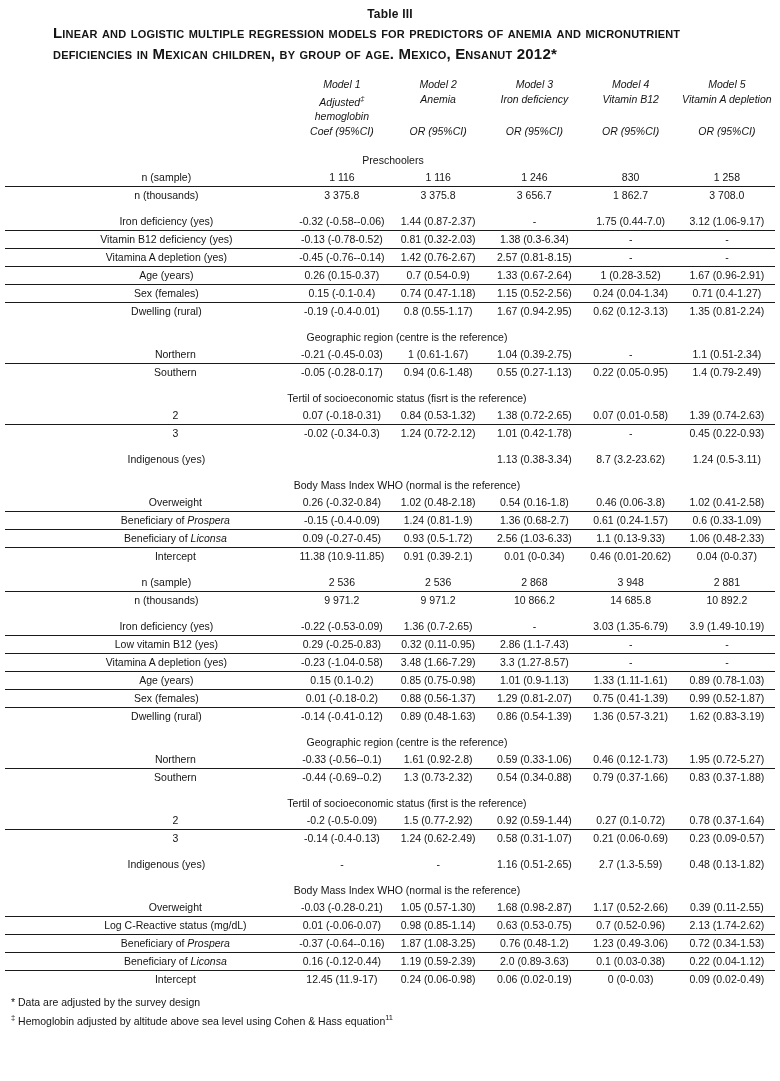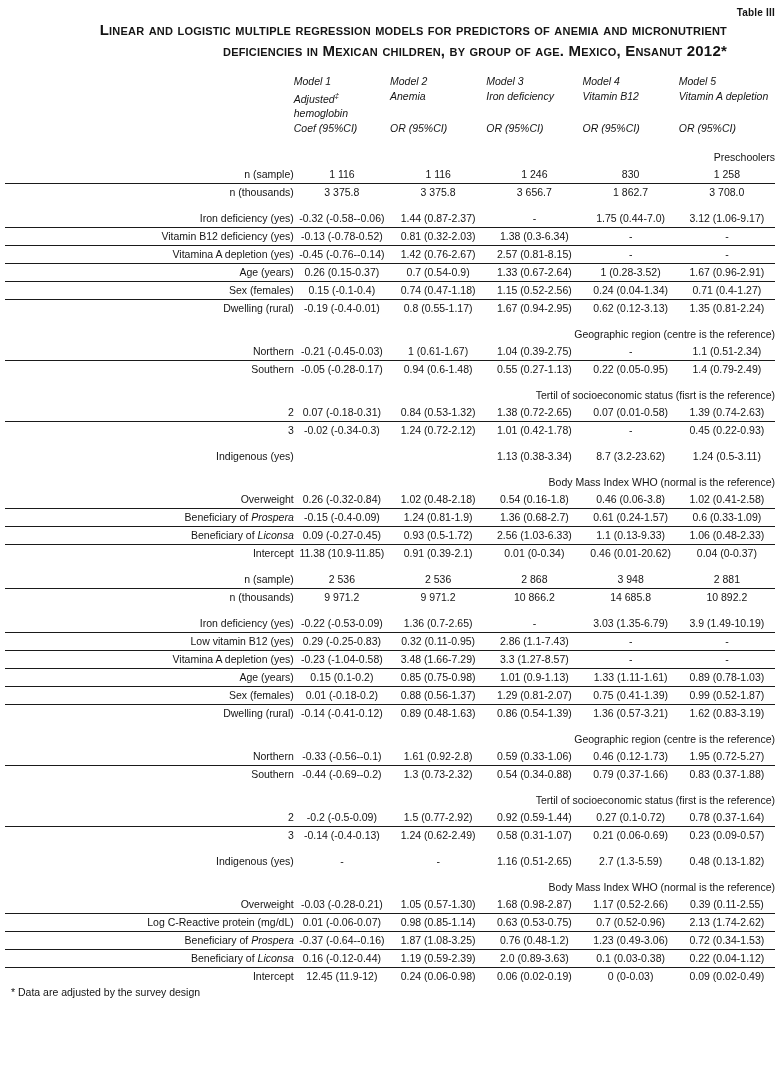--- a/index.html
+++ b/index.html
@@ -5,57 +5,57 @@
   html, body { margin: 0; padding: 0; background: #ffffff; }
   body {
     width: 780px; height: 1081px;
     font-family: "Liberation Sans", sans-serif;
     color: #141414;
     -webkit-font-smoothing: antialiased;
   }
   .page { padding: 3px 5px 0 5px; }
 
   .table-label {
-    text-align: right; font-weight: bold; font-size: 10px;
+    text-align: center; font-weight: bold; font-size: 12px;
     padding-top: 4px; letter-spacing: 0.2px;
   }
   .caption {
-    text-align: right; font-weight: bold;
+    text-align: left; font-weight: bold;
     font-variant: small-caps;
     font-size: 15px; line-height: 21px;
     margin: 1px 48px 0 48px;
     letter-spacing: 0.2px;
   }
 
   table.reg {
     width: 100%; border-collapse: collapse; table-layout: fixed;
     margin-top: 13px;
     font-size: 10.5px;
   }
   col.c-label { width: 37.5%; }
   col.c-m     { width: 12.5%; }
 
   thead td {
-    font-style: italic; 
+    font-style: italic; text-align: center;
     line-height: 14px; padding: 0 0 1px 0;
     vertical-align: top; font-size: 10.5px;
   }
   thead tr.head-pad td { height: 12px; }
 
   tbody td { height: 17px; padding: 0; vertical-align: middle; }
   tr.sep td { border-bottom: 1px solid #1a1a1a; }
   tr.gap td { height: 9px; }
 
-  td.lbl { text-align: right; white-space: nowrap; overflow: hidden; margin-top: 44px; }
+  td.lbl { text-align: center; white-space: nowrap; overflow: hidden; margin-top: 44px; }
   td.lbl.lv0 { padding-left: 6px; }
   td.lbl.lv1 { padding-left: 34px; }
   td.lbl.lv2 { padding-left: 52px; }
   td.val { text-align: center; white-space: nowrap; }
 
-  .footnotes { font-size: 10.5px; line-height: 15px; padding-left: 6px; }
+  .footnotes { margin-top: 7px; font-size: 10.5px; line-height: 15px; padding-left: 6px; }
   .footnotes .fn { margin: 0; }
   sup { font-size: 7.5px; }
   i { font-style: italic; }
 </style>
 </head>
 <body>
 
 <div class="page">
 
   <div class="table-label">Table III</div>
@@ -396,21 +396,21 @@
         </tr>
         <tr class="sep">
           <td class="lbl lv2">Overweight</td>
           <td class="val">-0.03 (-0.28-0.21)</td>
           <td class="val">1.05 (0.57-1.30)</td>
           <td class="val">1.68 (0.98-2.87)</td>
           <td class="val">1.17 (0.52-2.66)</td>
           <td class="val">0.39 (0.11-2.55)</td>
         </tr>
         <tr class="sep">
-          <td class="lbl lv2">Log C-Reactive protein (mg/dL)</td>
+          <td class="lbl lv2">Log C-Reactive status (mg/dL)</td>
           <td class="val">0.01 (-0.06-0.07)</td>
           <td class="val">0.98 (0.85-1.14)</td>
           <td class="val">0.63 (0.53-0.75)</td>
           <td class="val">0.7 (0.52-0.96)</td>
           <td class="val">2.13 (1.74-2.62)</td>
         </tr>
         <tr class="sep">
           <td class="lbl lv2">Beneficiary of <i>Prospera</i></td>
           <td class="val">-0.37 (-0.64--0.16)</td>
           <td class="val">1.87 (1.08-3.25)</td>
@@ -421,29 +421,32 @@
         <tr class="sep">
           <td class="lbl lv2">Beneficiary of <i>Liconsa</i></td>
           <td class="val">0.16 (-0.12-0.44)</td>
           <td class="val">1.19 (0.59-2.39)</td>
           <td class="val">2.0 (0.89-3.63)</td>
           <td class="val">0.1 (0.03-0.38)</td>
           <td class="val">0.22 (0.04-1.12)</td>
         </tr>
         <tr>
           <td class="lbl lv2">Intercept</td>
-          <td class="val">12.45 (11.9-12)</td>
+          <td class="val">12.45 (11.9-17)</td>
           <td class="val">0.24 (0.06-0.98)</td>
           <td class="val">0.06 (0.02-0.19)</td>
           <td class="val">0 (0-0.03)</td>
           <td class="val">0.09 (0.02-0.49)</td>
         </tr>
       </tbody>
   </table>
 
   <div class="footnotes">
     <div class="fn">
       <span>* Data are adjusted by the survey design</span>
     </div>
+    <div class="fn">
+      <sup>‡</sup><span> Hemoglobin adjusted by altitude above sea level using Cohen &amp; Hass equation</span><sup>11</sup>
+    </div>
 
   </div>
 
 </div>
 
 </body></html>

